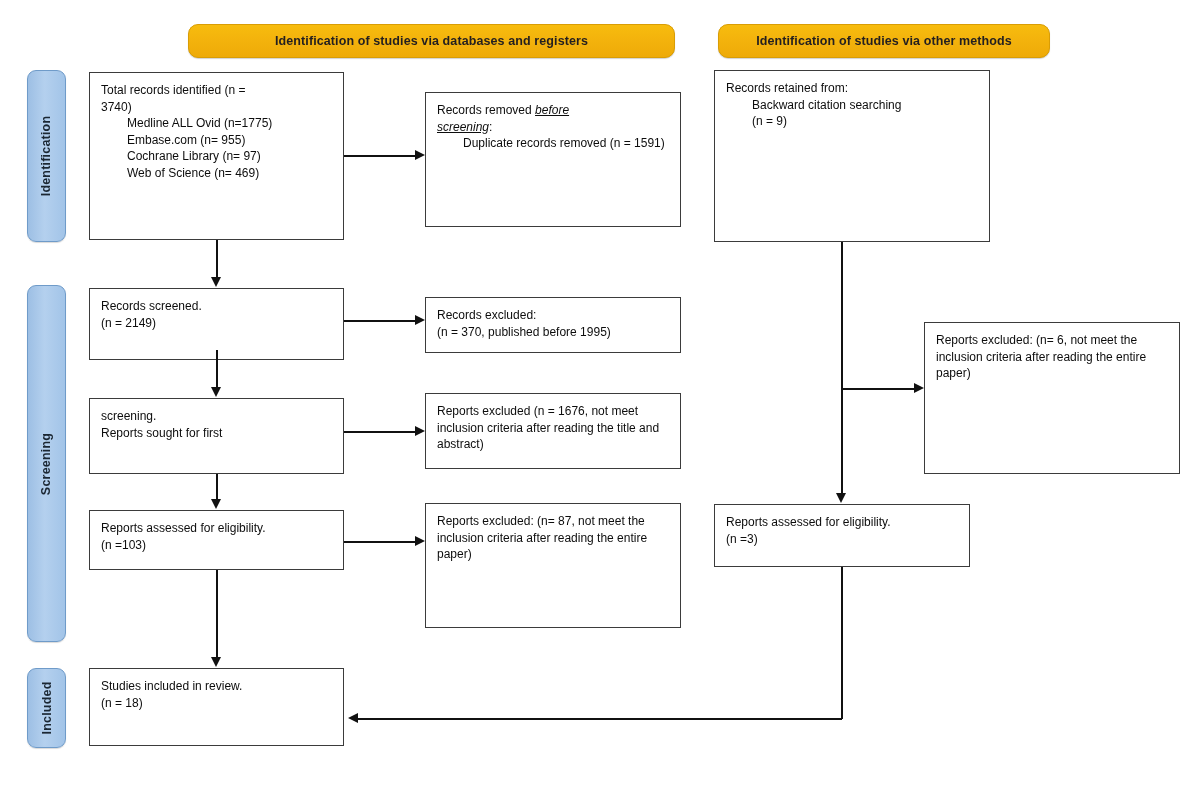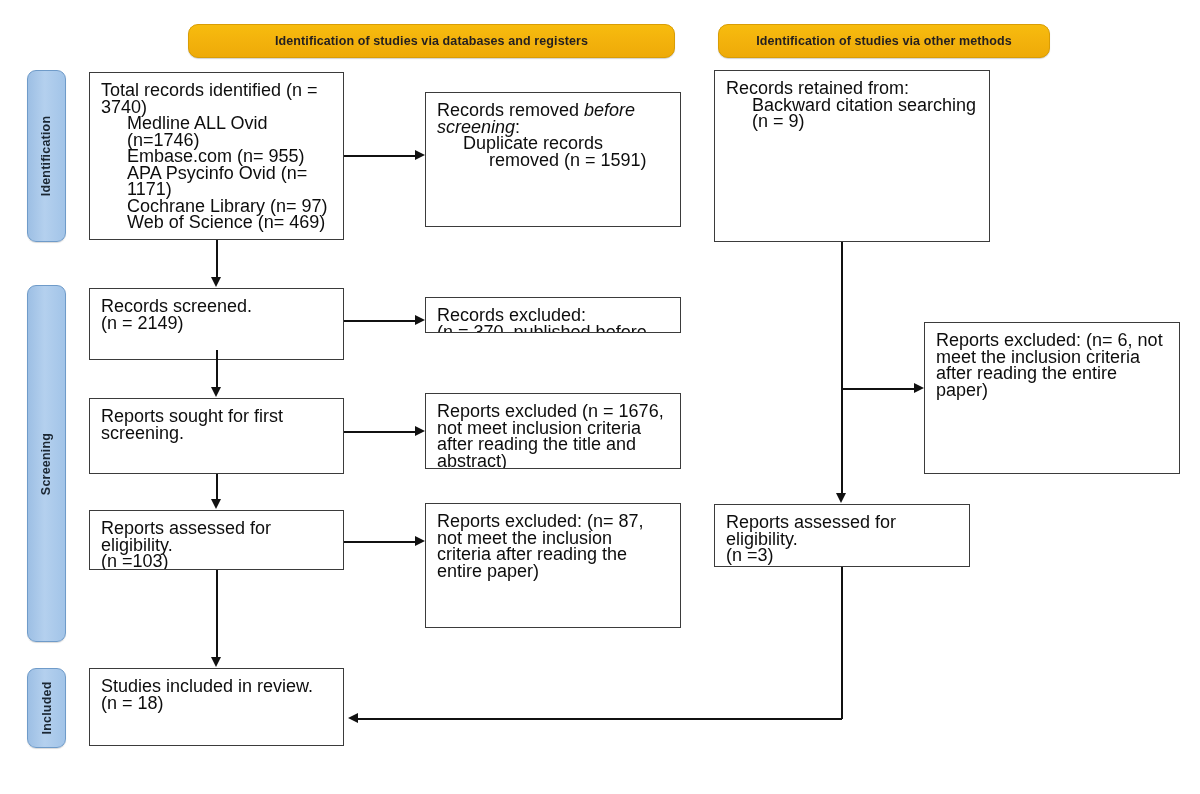--- a/index.html
+++ b/index.html
@@ -57,30 +57,30 @@
     color: #1b2733;
     letter-spacing: 0.2px;
   }
 
   
   .box {
     position: absolute;
     background: #ffffff;
     border: 1.3px solid #3b3b3b;
     box-sizing: border-box;
-    font-size: 18px;
+    font-size: 12px;
     line-height: 16.5px;
     color: #0d0d0d;
     padding: 9px 10px 6px 11px;
     overflow: hidden;
   }
   .box .ln { white-space: pre-wrap; }
   .box .indent { padding-left: 26px; }
   .box .indent2 { padding-left: 26px; text-indent: -26px; margin-left: 26px; }
-  .it { font-style: italic; }
+  .it { font-style: italic; text-decoration: underline; }
 
   
   .hline, .vline {
     position: absolute;
     background: #111111;
   }
   .hline { height: 1.6px; }
   .vline { width: 1.6px; }
 
   .arrow {
@@ -125,46 +125,45 @@
     <span>Screening</span>
   </div>
 
   <div class="phase" style="left:27px; top:668px; width:37px; height:78px;">
     <span>Included</span>
   </div>
 
   <div class="box" style="left:89px; top:72px; width:255px; height:168px;">
     <div class="ln">Total records identified (n =</div>
     <div class="ln">3740)</div>
-    <div class="ln indent">Medline ALL Ovid (n=1746)</div>
+    <div class="ln indent">Medline ALL Ovid (n=1775)</div>
     <div class="ln indent">Embase.com (n= 955)</div>
-    <div class="ln indent">APA Psycinfo Ovid (n= 1171)</div>
     <div class="ln indent">Cochrane Library (n= 97)</div>
     <div class="ln indent">Web of Science (n= 469)</div>
   </div>
 
   <div class="box" style="left:425px; top:92px; width:256px; height:135px;">
     <div class="ln"><span>Records removed </span><span class="it">before</span></div>
     <div class="ln"><span class="it">screening</span><span>:</span></div>
     <div class="ln indent2">Duplicate records removed (n = 1591)</div>
   </div>
 
   <div class="box" style="left:89px; top:288px; width:255px; height:72px;">
     <div class="ln">Records screened.</div>
     <div class="ln">(n = 2149)</div>
   </div>
 
-  <div class="box" style="left:425px; top:297px; width:256px; height:36px;">
+  <div class="box" style="left:425px; top:297px; width:256px; height:56px;">
     <div class="ln">Records excluded:</div>
     <div class="ln">(n = 370, published before 1995)</div>
   </div>
 
   <div class="box" style="left:89px; top:398px; width:255px; height:76px;">
+    <div class="ln">screening.</div>
     <div class="ln">Reports sought for first</div>
-    <div class="ln">screening.</div>
   </div>
 
   <div class="box" style="left:425px; top:393px; width:256px; height:76px;">
     <div class="ln">Reports excluded (n = 1676, not meet inclusion criteria after reading the title and abstract)</div>
   </div>
 
   <div class="box" style="left:89px; top:510px; width:255px; height:60px;">
     <div class="ln">Reports assessed for eligibility.</div>
     <div class="ln">(n =103)</div>
   </div>

